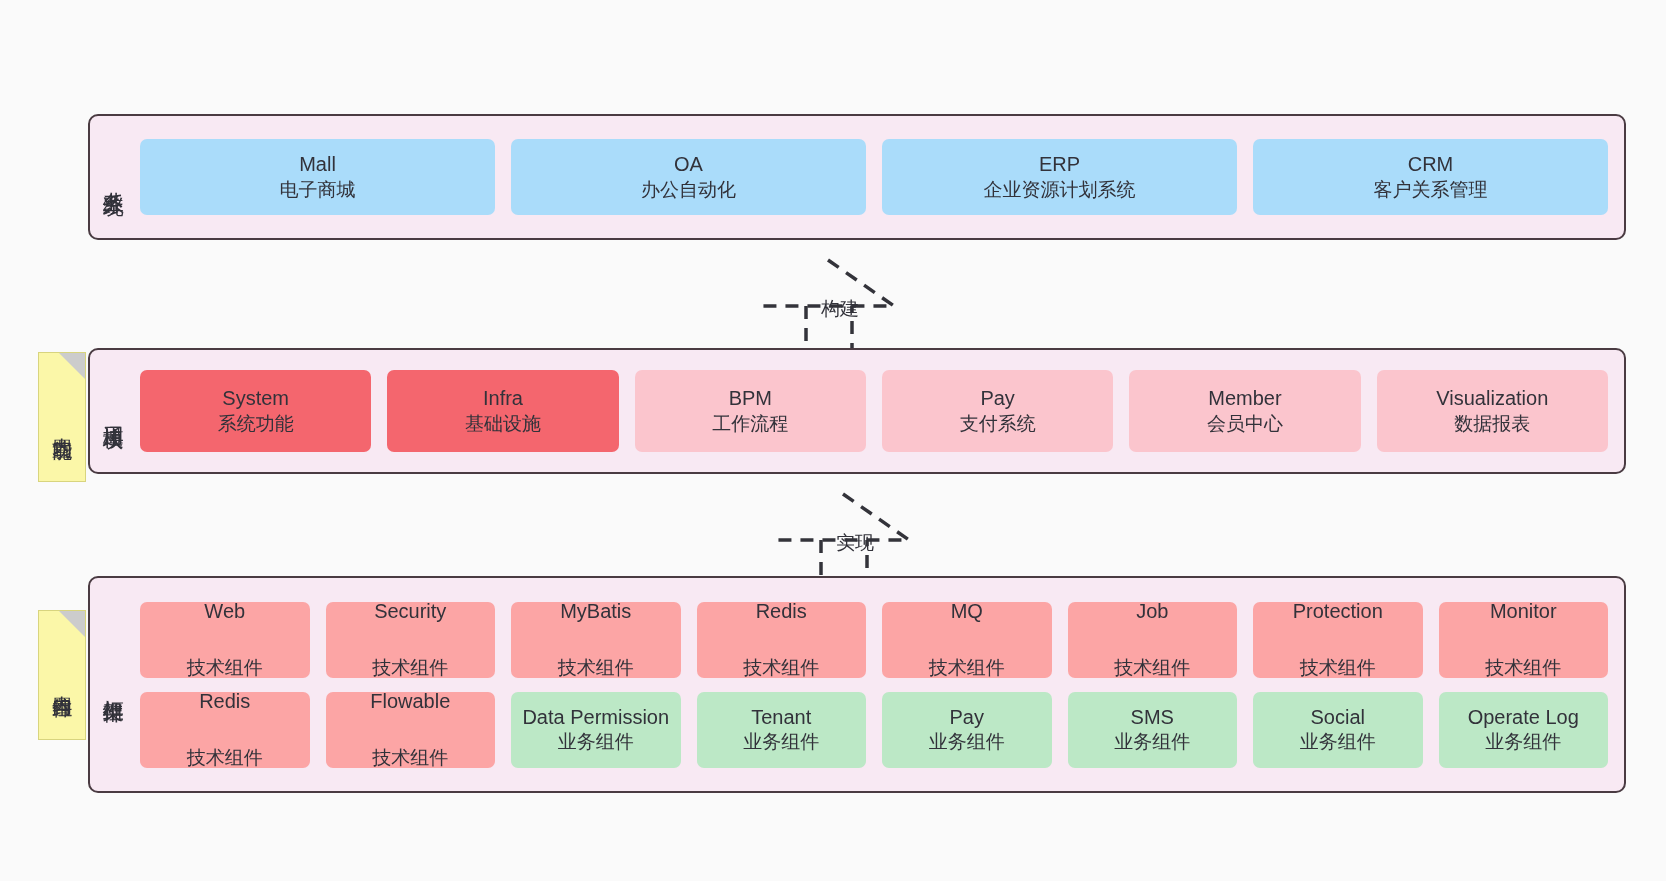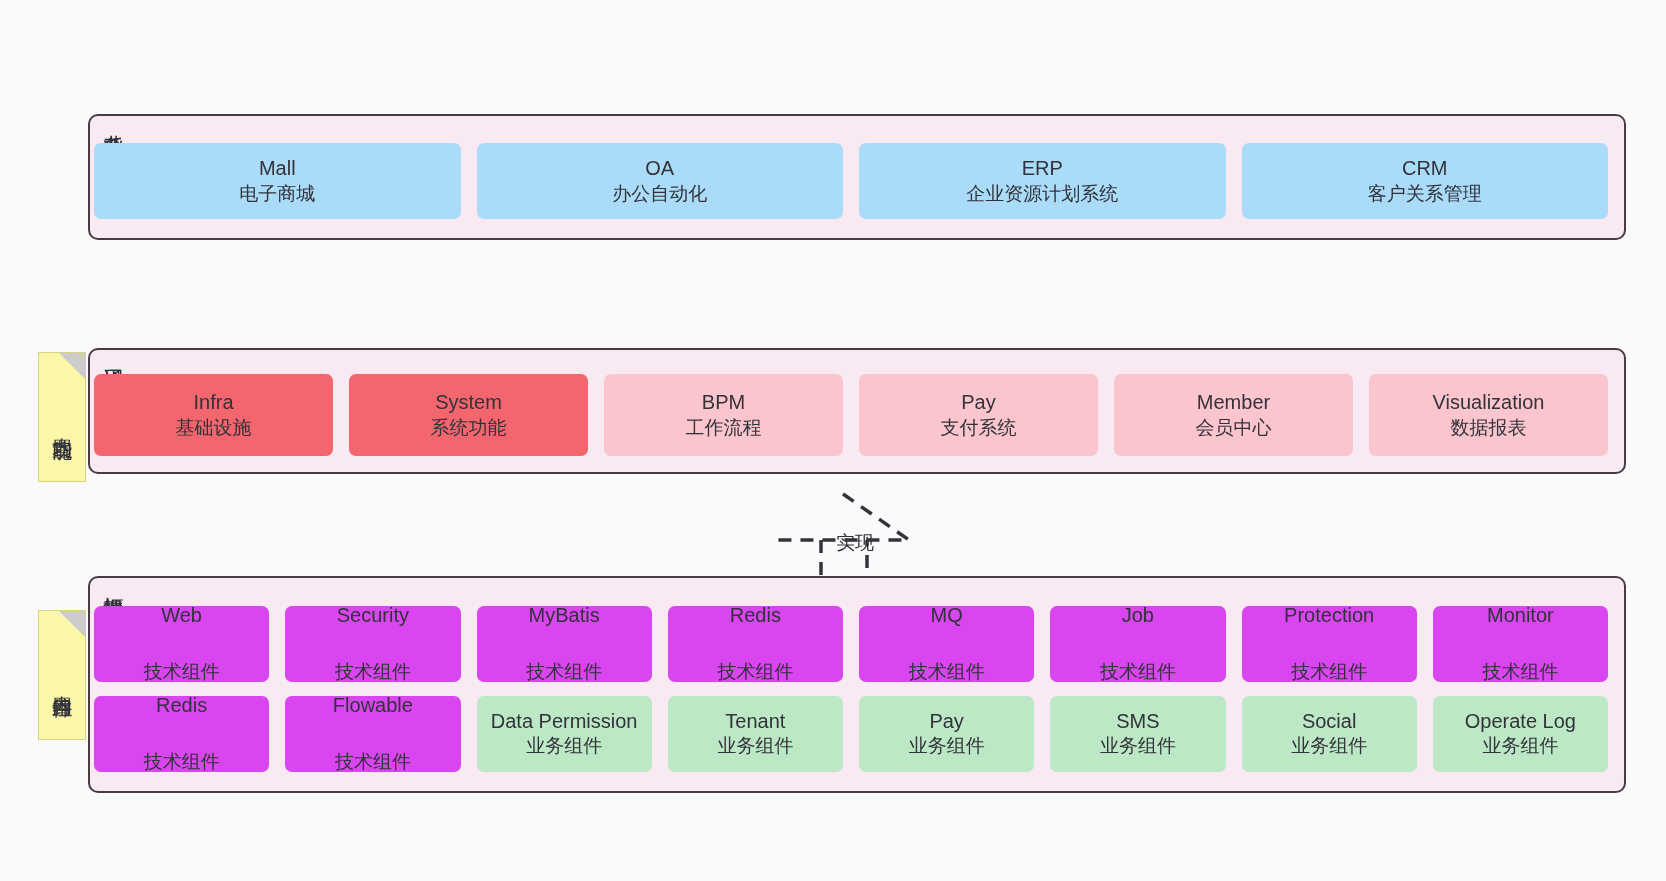--- a/index.html
+++ b/index.html
@@ -23,21 +23,21 @@
   }
 
   
   .layer {
     position: absolute;
     box-sizing: border-box;
     background: #f8e9f3;
     border: 2px solid #4a3b42;
     border-radius: 10px;
     display: flex;
-    flex-direction: column;
+    flex-direction: row;
     align-items: stretch;
   }
 
   .layer-label {
     flex: 0 0 auto;
     width: 46px;
     display: flex;
     align-items: center;
     justify-content: center;
     font-size: 21px;
@@ -82,21 +82,21 @@
   .node .n-title {
     font-size: 20px;
   }
   .node .n-sub {
     font-size: 19px;
   }
 
   .c-blue       { background: #aadcfa; }
   .c-red        { background: #f4666e; }
   .c-pink       { background: #fbc5cd; }
-  .c-green      { background: #d946ef; gap: 32px; }
+  .c-green      { background: #fca5a5; gap: 32px; }
   .c-lightgreen { background: #bce8c6; text-align: center; }
 
   
   .layer-biz .node   { height: 76px; }
   .layer-mod .node   { height: 82px; }
   .layer-fw  .node   { height: 76px; }
 
   
   .note {
     position: absolute;
@@ -180,39 +180,48 @@
           <span class="n-title">CRM</span>
           <span class="n-sub">客户关系管理</span>
         </div>
 
 
 
       </div>
     </div>
   </div>
 
+  <div class="arrow" style="left:760px; top:258px;">
+    <svg width="160" height="96" viewBox="0 0 160 96" fill="none">
+
+      <path d="M 68 2 L 134 48 L 2 48" stroke="#33333a" stroke-width="3.5" fill="none" stroke-dasharray="13,9" stroke-linecap="butt" transform="translate(0,0)"></path>
+
+      <path d="M 46 48 L 46 94 L 92 94 L 92 48" stroke="#33333a" stroke-width="3.5" fill="none" stroke-dasharray="13,9" stroke-linecap="butt"></path>
+    </svg>
+    <span class="arrow-label">构建</span>
+  </div>
 
   <div class="note" style="left:38px; top:352px; width:48px; height:130px;">
     <span class="fold"></span>
     <span class="note-text">内置功能</span>
   </div>
 
   <div class="layer layer-mod" style="left:88px; top:348px; width:1538px; height:126px;">
     <div class="layer-label">通用模块</div>
     <div class="layer-body">
       <div class="row">
 
         <div class="node c-red">
+          <span class="n-title">System</span>
+          <span class="n-sub">系统功能</span>
+        </div>
+
+        <div class="node c-red">
           <span class="n-title">Infra</span>
           <span class="n-sub">基础设施</span>
-        </div>
-
-        <div class="node c-red">
-          <span class="n-title">System</span>
-          <span class="n-sub">系统功能</span>
         </div>
 
         <div class="node c-pink">
           <span class="n-title">BPM</span>
           <span class="n-sub">工作流程</span>
         </div>
 
         <div class="node c-pink">
           <span class="n-title">Pay</span>
           <span class="n-sub">支付系统</span>

